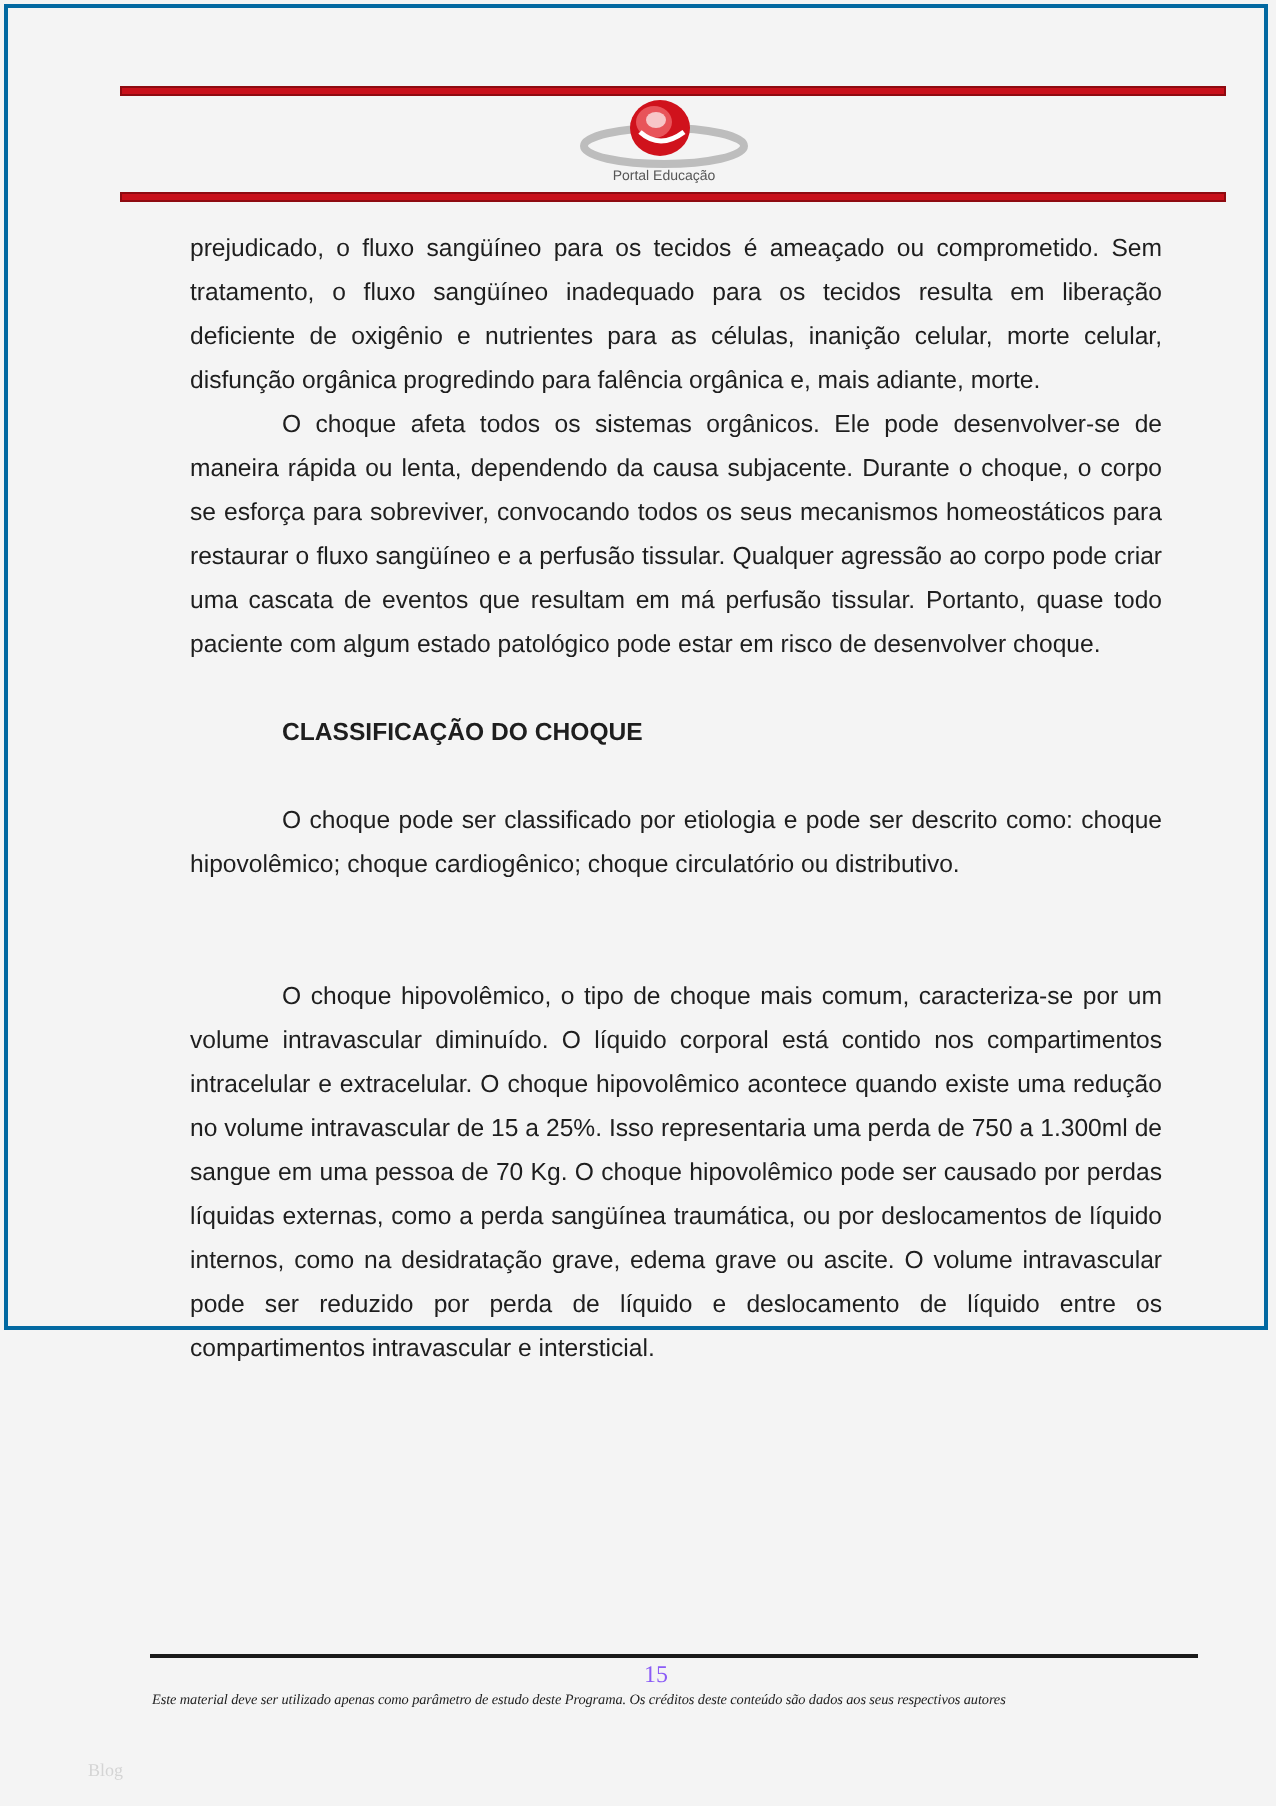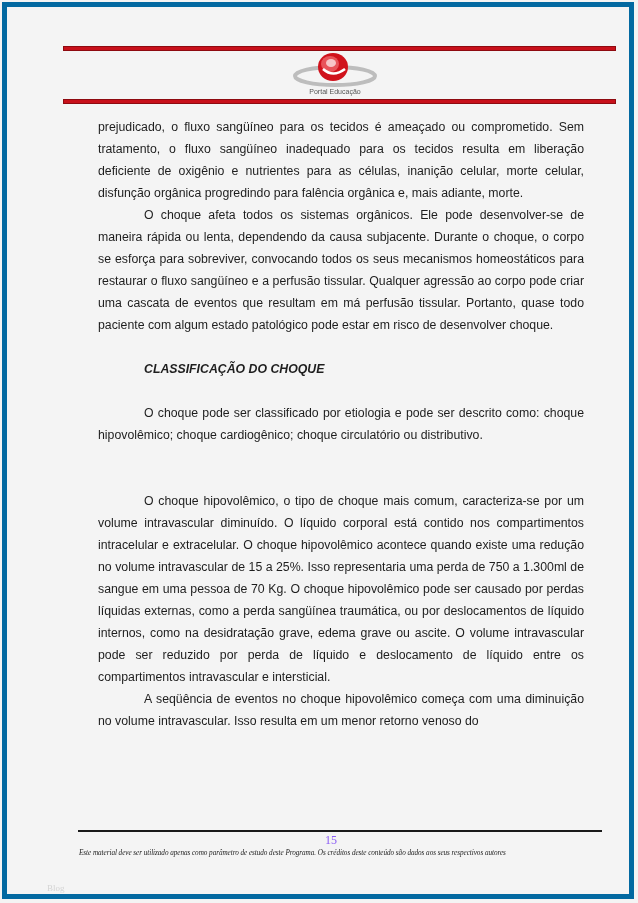--- a/index.html
+++ b/index.html
@@ -6,23 +6,23 @@
     body {
       width: 638px; height: 903px;
       background: #f4f4f4;
       position: relative;
       overflow: hidden;
       font-family: "Liberation Sans", sans-serif;
     }
     .page {
       position: absolute;
       left: 2px; top: 2px;
-      width: 632px; height: 897px;
+      width: 632px; height: 663px;
       background: #f4f4f4;
-      border: 5px solid #0369a1;
+      border: 2px solid #0369a1;
       box-sizing: border-box;
     }
     .red-bar {
       position: absolute;
       left: 56px;
       width: 445px;
       height: 5px;
       background: #c8101a;
       border: 1px solid #8e0a10;
       box-sizing: border-box;
@@ -53,21 +53,20 @@
       line-height: 22px;
       color: #1e1e1e;
       text-align: justify;
     }
     .content p { margin: 0; }
     .indent { text-indent: 46px; }
     .heading {
       font-weight: bold;
       padding-left: 46px;
       margin: 0;
-      font-style: italic;
     }
     .gap { height: 22px; }
 
     .footer-line {
       position: absolute;
       left: 71px; top: 823px;
       width: 524px; height: 2px;
       background: #1a1a1a;
     }
     .page-num {
@@ -119,20 +118,19 @@
   <div class="content">
     <p>prejudicado, o fluxo sangüíneo para os tecidos é ameaçado ou comprometido. Sem tratamento, o fluxo sangüíneo inadequado para os tecidos resulta em liberação deficiente de oxigênio e nutrientes para as células, inanição celular, morte celular, disfunção orgânica progredindo para falência orgânica e, mais adiante, morte.</p>
     <p class="indent">O choque afeta todos os sistemas orgânicos. Ele pode desenvolver-se de maneira rápida ou lenta, dependendo da causa subjacente. Durante o choque, o corpo se esforça para sobreviver, convocando todos os seus mecanismos homeostáticos para restaurar o fluxo sangüíneo e a perfusão tissular. Qualquer agressão ao corpo pode criar uma cascata de eventos que resultam em má perfusão tissular. Portanto, quase todo paciente com algum estado patológico pode estar em risco de desenvolver choque.</p>
     <div class="gap"></div>
     <p class="heading">CLASSIFICAÇÃO DO CHOQUE</p>
     <div class="gap"></div>
     <p class="indent">O choque pode ser classificado por etiologia e pode ser descrito como: choque hipovolêmico; choque cardiogênico; choque circulatório ou distributivo.</p>
     <div class="gap"></div>
     <div class="gap"></div>
     <p class="indent">O choque hipovolêmico, o tipo de choque mais comum, caracteriza-se por um volume intravascular diminuído. O líquido corporal está contido nos compartimentos intracelular e extracelular. O choque hipovolêmico acontece quando existe uma redução no volume intravascular de 15 a 25%. Isso representaria uma perda de 750 a 1.300ml de sangue em uma pessoa de 70 Kg. O choque hipovolêmico pode ser causado por perdas líquidas externas, como a perda sangüínea traumática, ou por deslocamentos de líquido internos, como na desidratação grave, edema grave ou ascite. O volume intravascular pode ser reduzido por perda de líquido e deslocamento de líquido entre os compartimentos intravascular e intersticial.</p>
-    <p class="indent">A seqüência de eventos no choque hipovolêmico começa com uma diminuição no volume intravascular. Isso resulta em um menor retorno venoso do</p>
   </div>
 
   <div class="footer-line"></div>
   <div class="page-num">15</div>
   <div class="footer-text">Este material deve ser utilizado apenas como parâmetro de estudo deste Programa. Os créditos deste conteúdo são dados aos seus respectivos autores</div>
   <div class="watermark">Blog</div>
 </div>
 
 </body></html>

